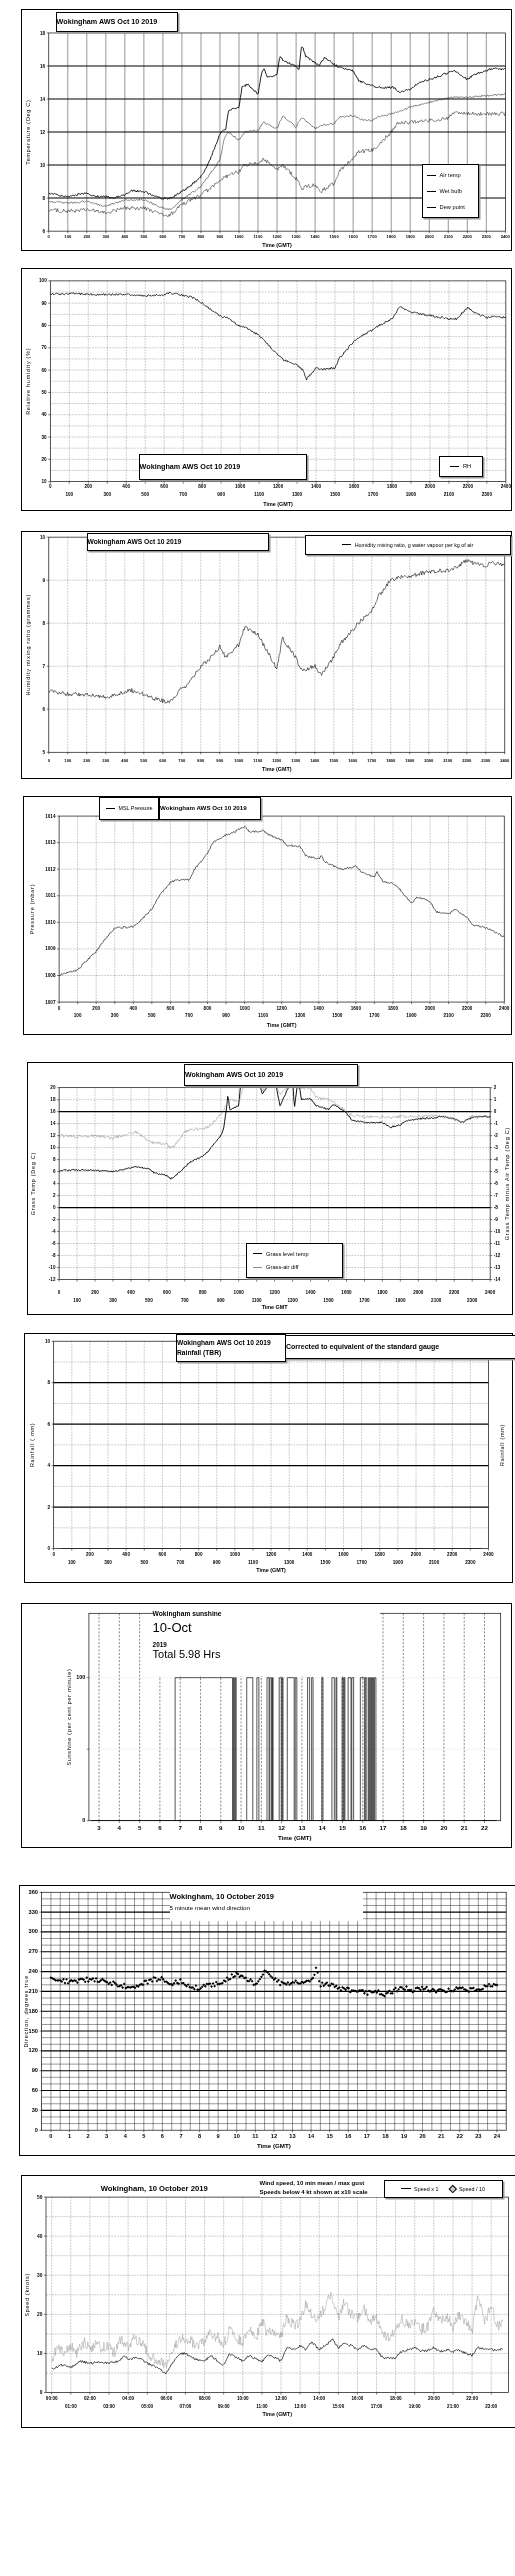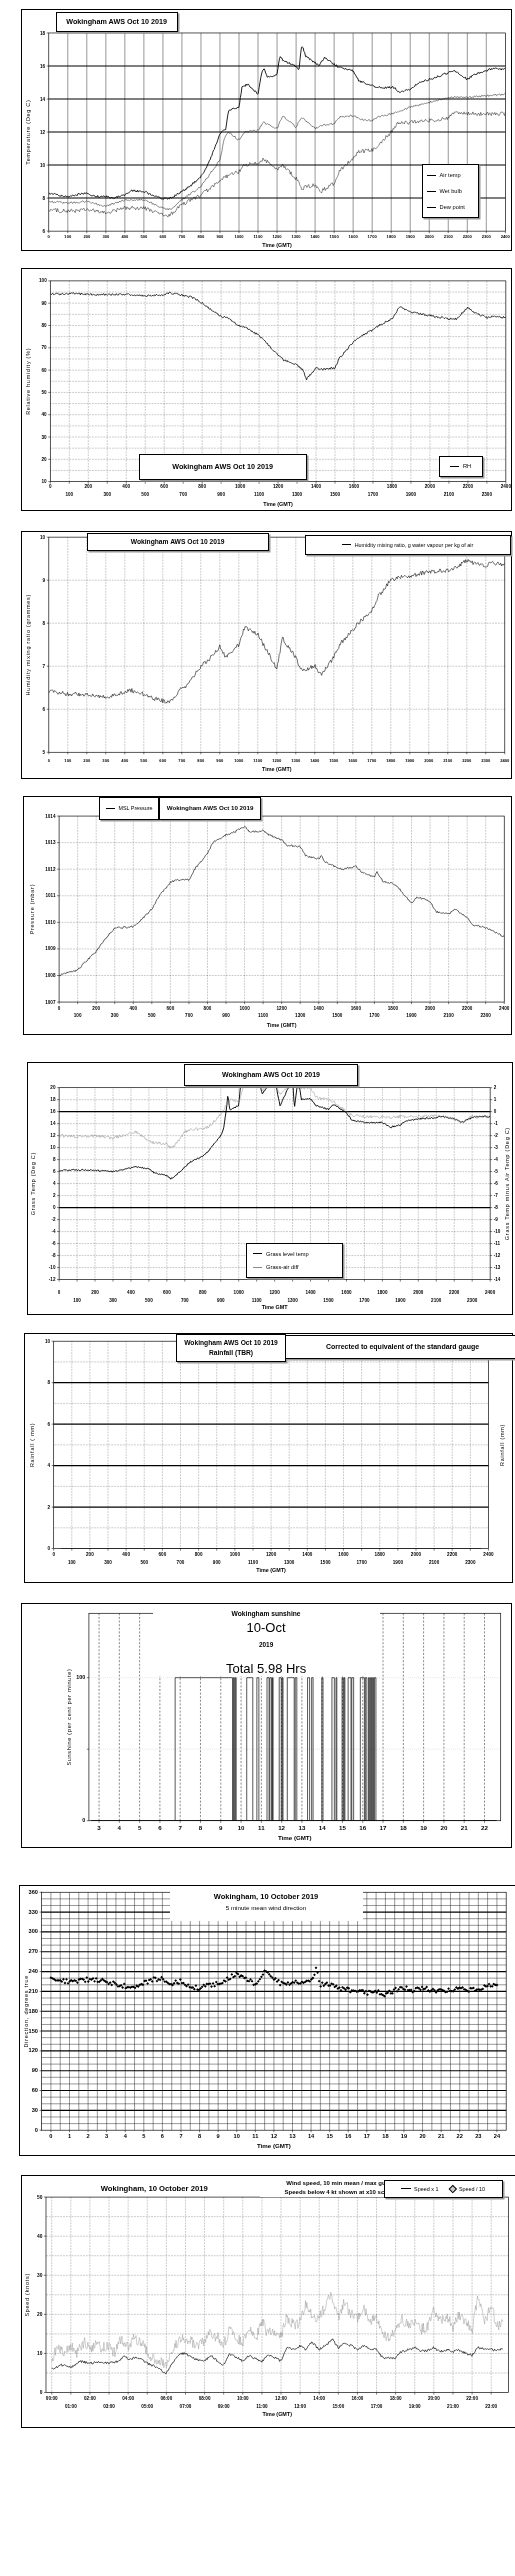--- a/index.html
+++ b/index.html
@@ -1,21 +1,21 @@
 <!DOCTYPE html>
 <html style="font-size:8.2px"><head>
 <meta charset="utf-8">
 <style>
   html,body{margin:0;padding:0;background:#fff;font-family:"Liberation Sans",sans-serif;color:#000}
   #page{position:relative;width:515px;height:2576px;background:#fff;overflow:hidden}
   .chartbox{position:absolute;background:#fff;border:0.5px solid #000}
   .chartbox svg{position:absolute;left:0;top:0;z-index:1}
   .ov{position:absolute;background:#fff;z-index:2;color:#000}
   .bx{border:0.5px solid #000;box-shadow:1.5px 1.5px 0 #9a9a9a}
-  .tc{text-align:center}
+  .tc{text-align:left}
   .lrow{display:flex;align-items:center;gap:3.6px;white-space:nowrap}
   .sw{display:inline-block;width:9.3px;height:0;flex:0 0 9.3px}
   .dm{display:inline-block;width:3.6px;height:3.6px;border:0.5px solid #000;transform:rotate(45deg);flex:0 0 3.6px}
 
   #c1{left:20.6px;top:9.3px;width:489px;height:240px}
   #c1 .title{left:34px;top:2.1px;width:120px;height:17.5px;line-height:17.5px;font-size:7.2px;font-weight:bold}
   #c1 .legend{left:400px;top:154px;width:57px;height:54px;display:flex;flex-direction:column;justify-content:space-around;padding:2.1px 4.1px;font-size:5.7px;box-sizing:border-box}
 
   #c2{left:20.6px;top:268px;width:489px;height:241px}
   #c2 .title{left:117px;top:185px;width:166px;height:24px;line-height:24px;font-size:7.2px;font-weight:bold}
@@ -35,21 +35,21 @@
 
   #c6{left:24px;top:1333px;width:487px;height:248px}
   #c6 .title{left:151px;top:0px;width:110px;height:28px;font-size:6.7px;font-weight:bold;line-height:10.8px;padding-top:2.6px;box-sizing:border-box}
   #c6 .note{left:260px;top:1px;width:233px;height:21.6px;line-height:21.6px;font-size:7px;font-weight:bold}
 
   #c7{left:20.6px;top:1603px;width:489px;height:243px}
   #c7 .block{left:131px;top:5.2px;width:227px;height:67px}
   #c7 .b1{font-size:6.7px;font-weight:bold;margin-top:1px}
   #c7 .b2{font-size:13px;margin-top:2.6px}
   #c7 .b3{font-size:6.4px;font-weight:bold;margin-top:6.7px}
-  #c7 .b4{font-size:13px;margin-top:13px}
+  #c7 .b4{font-size:11px;margin-top:0}
 
   #c8{left:18.5px;top:1885px;width:497px;height:269px}
   #c8 .band{left:150px;top:5.2px;width:193px;height:30px}
   #c8 .t{font-size:7.5px;font-weight:bold;margin-top:1px}
   #c8 .s{font-size:6.2px;margin-top:2.6px}
 
   #c9{left:20.6px;top:2175px;width:497px;height:251px}
   #c9 .title{left:77px;top:8.2px;font-size:7.7px;font-weight:bold;padding:0 2.1px}
   #c9 .note{left:238px;top:3.1px;width:158px;font-size:6px;font-weight:bold;line-height:8.8px}
   #c9 .legend{left:362px;top:4.1px;width:117px;height:15.5px;display:flex;align-items:center;justify-content:center;gap:11.3px;font-size:5.4px;z-index:3}

